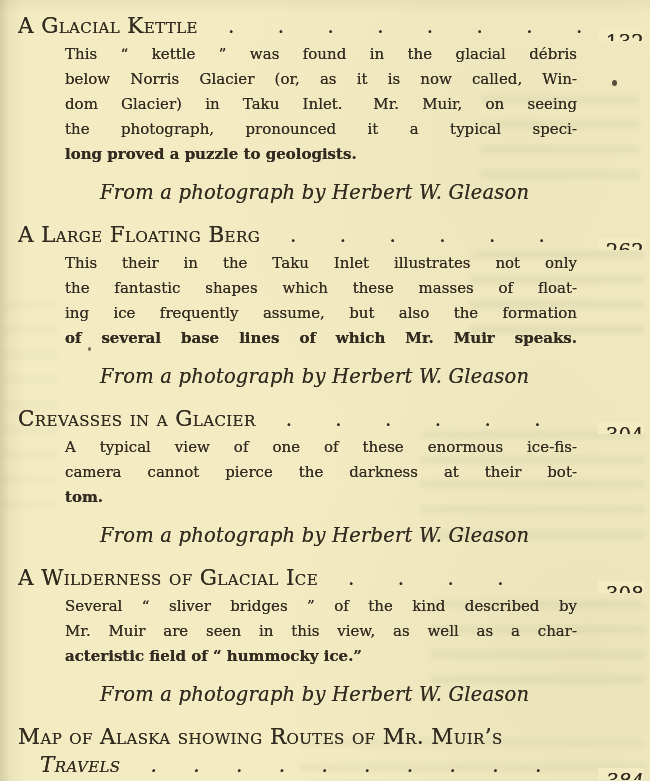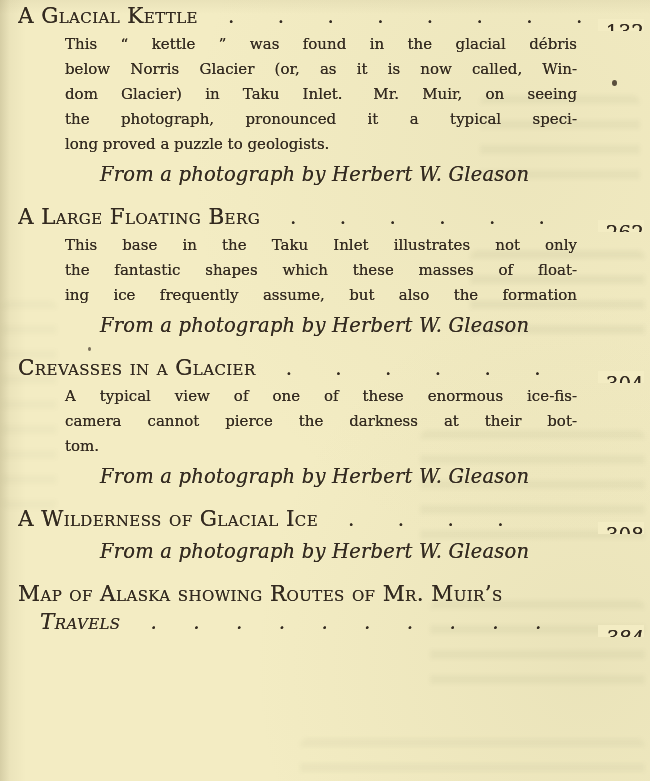--- a/index.html
+++ b/index.html
@@ -1,19 +1,19 @@
 <!DOCTYPE html>
 <html><head>
 <meta charset="utf-8">
 <style>
   html,body{margin:0;padding:0;}
   body{font-family:"DejaVu Serif", serif; background:#e8e0b5;}
   #page{
     position:relative; width:650px; height:781px; box-sizing:border-box;
-    padding:3px 6px 0 18px; overflow:hidden;
+    padding:13px 6px 0 18px; overflow:hidden;
     color:#332a20;
     background:
       radial-gradient(ellipse at 80% 20%, rgba(180,175,130,0.10), transparent 45%),
       radial-gradient(ellipse at 90% 85%, rgba(170,165,120,0.12), transparent 40%),
       linear-gradient(90deg, rgba(110,100,60,0.22) 0px, rgba(110,100,60,0.06) 10px, rgba(110,100,60,0.0) 26px),
       linear-gradient(180deg, rgba(120,110,70,0.08) 0px, rgba(120,110,70,0.0) 14px),
       #f3ecc3;
     text-shadow:0 0 0.45px rgba(51,42,32,0.85);
   }
   
@@ -43,24 +43,24 @@
     font-size:20px; word-spacing:37px; margin-left:30px; letter-spacing:0;
   }
   .leader.tight{word-spacing:30px;}
   .pagenum{
     position:absolute; right:0; top:16px; font-size:20px; line-height:26px;
     padding-left:8px; background:#f3ecc3;
   }
   .wrap-line2{margin-left:22px;font-style:italic;}
   .desc{margin-left:47px; width:512px; font-size:15px; margin-top:1px;}
   .desc .line{line-height:25px; text-align:justify; text-align-last:justify;}
-  .desc .line.last{text-align-last:left;}
+  .desc .line.last{text-align-last:left;font-weight:bold;}
   .desc.justify-all .line.last{text-align-last:justify;}
   .credit{
-    margin-left:82px; font-size:19.5px; line-height:25px; font-style:italic; margin-top:5px;
+    margin-left:82px; font-size:19.5px; line-height:25px; font-style:italic; margin-top:13px;
     letter-spacing:0.2px;
   }
 </style>
 </head>
 <body>
 
 <div id="page">
 
   <div class="ghost g1"></div>
   <div class="ghost g2"></div>
@@ -85,23 +85,24 @@
       </div>
     <div class="credit">From a photograph by Herbert W. Gleason</div>
   </section>
 
   <section class="entry">
     <div class="entry-row">
       <span class="title">A Large Floating Berg</span><span class="leader">. . . . . .</span>
       <span class="pagenum">262</span>
     </div>
     <div class="desc justify-all">
-        <div class="line">This base in the Taku Inlet illustrates not only</div>
+        <div class="line">This their in the Taku Inlet illustrates not only</div>
         <div class="line">the fantastic shapes which these masses of float-</div>
         <div class="line">ing ice frequently assume, but also the formation</div>
+        <div class="line last">of several base lines of which Mr. Muir speaks.</div>
       </div>
     <div class="credit">From a photograph by Herbert W. Gleason</div>
   </section>
 
   <section class="entry">
     <div class="entry-row">
       <span class="title">Crevasses in a Glacier</span><span class="leader">. . . . . .</span>
       <span class="pagenum">304</span>
     </div>
     <div class="desc">
@@ -110,20 +111,25 @@
         <div class="line last">tom.</div>
       </div>
     <div class="credit">From a photograph by Herbert W. Gleason</div>
   </section>
 
   <section class="entry">
     <div class="entry-row">
       <span class="title">A Wilderness of Glacial Ice</span><span class="leader">. . . .</span>
       <span class="pagenum">308</span>
     </div>
+    <div class="desc">
+        <div class="line">Several “ sliver bridges ” of the kind described by</div>
+        <div class="line">Mr. Muir are seen in this view, as well as a char-</div>
+        <div class="line last">acteristic field of “ hummocky ice.”</div>
+      </div>
     <div class="credit">From a photograph by Herbert W. Gleason</div>
   </section>
 
   <section class="entry">
     <div class="entry-row">
       <span class="title">Map of Alaska showing Routes of Mr. Muir’s</span>
     </div>
     <div class="entry-row wrap-line2">
       <span class="title">Travels</span><span class="leader tight">. . . . . . . . . .</span>
       <span class="pagenum">384</span>

